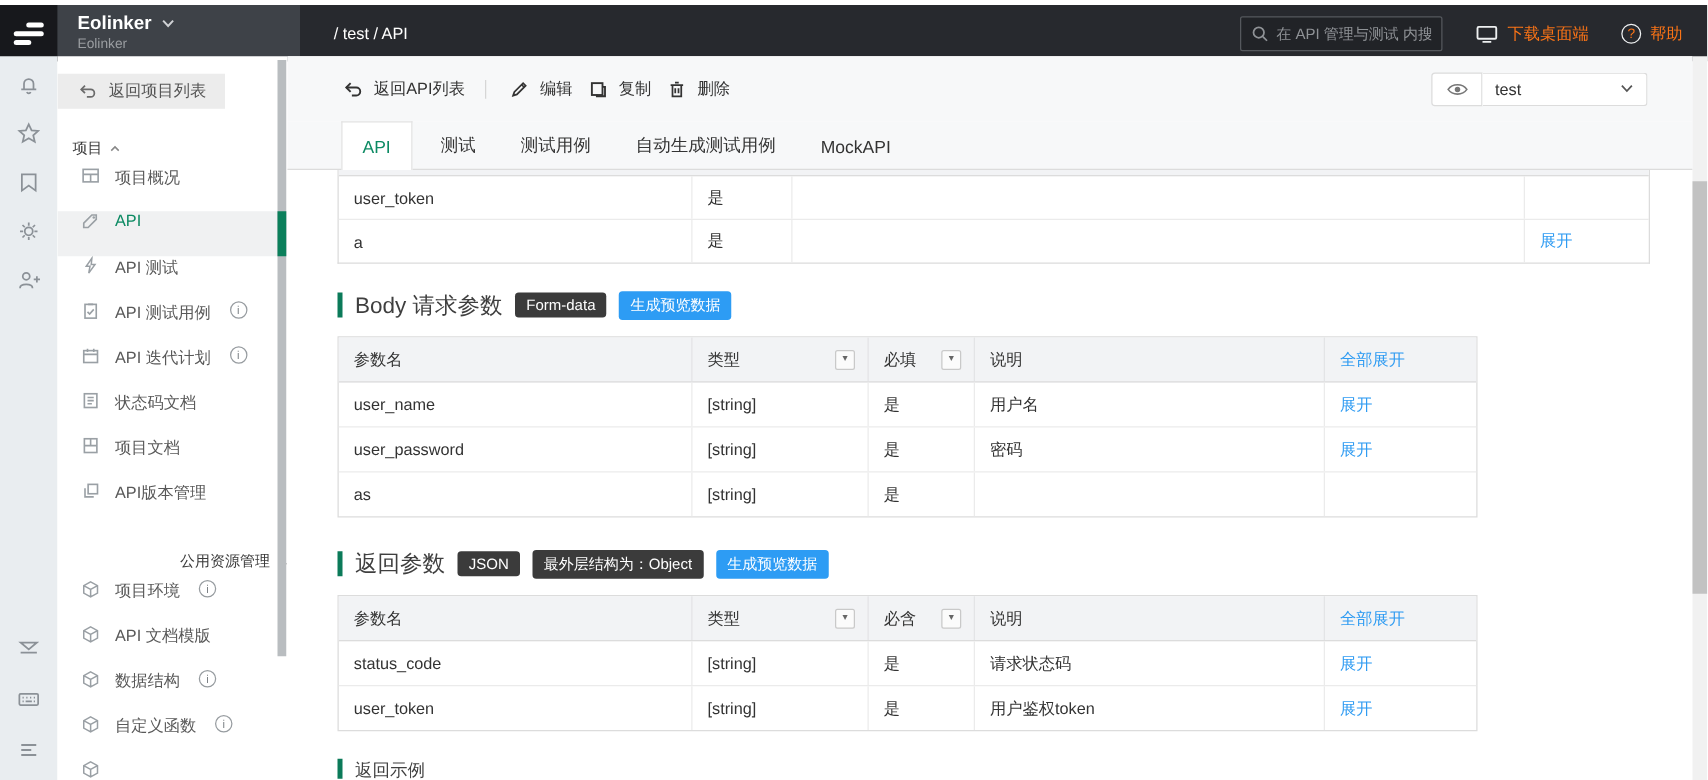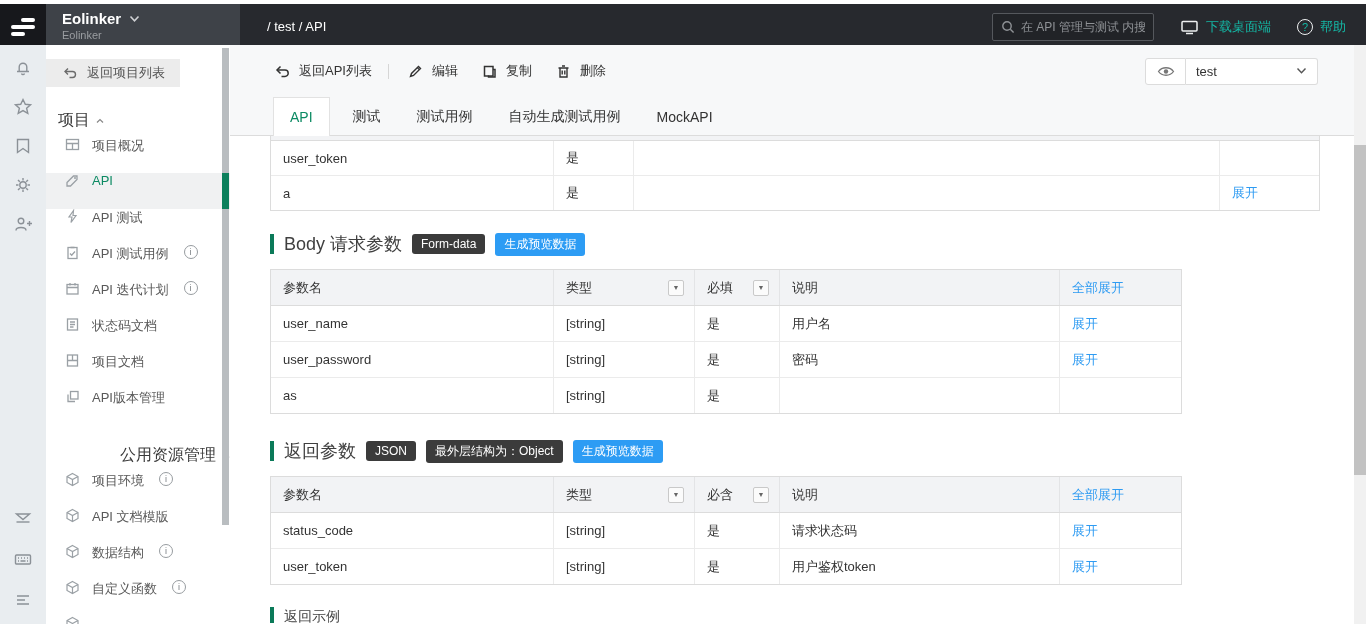--- a/index.html
+++ b/index.html
@@ -18,46 +18,46 @@
   .brand { width:194px; background:#3e4248; padding:6px 0 0 16px; flex:none; }
   .brand-top { display:flex; align-items:center; gap:8px; color:#fff; font-size:15px; font-weight:bold; }
   .brand-sub { color:#9a9da1; font-size:11px; margin-top:2px; }
   .tb-gap { width:13px; flex:none; }
   .product-tab { background:#3e4248; border-top:3px solid #0fa06c; display:flex; align-items:center; gap:8px; padding:0 16px; color:#fff; font-size:13px; flex:none; }
   .breadcrumb { display:flex; align-items:center; color:#ffffff; font-size:13px; margin-left:14px; }
   .topbar-right { margin-left:auto; display:flex; align-items:center; gap:26px; padding-right:20px; }
   .searchbox { width:162px; height:28px; background:#212327; border:1px solid #55585d; border-radius:2px; display:flex; align-items:center; gap:6px; padding:0 8px; }
   .searchbox input { flex:1; min-width:0; background:transparent; border:none; outline:none; color:#b8babd; font-size:12px; font-family:inherit; }
   .searchbox input::placeholder { color:#8f9296; opacity:1; }
-  .topbar-item { display:flex; align-items:center; gap:7px; color:#14b8a6; font-size:13px; cursor:pointer; }
+  .topbar-item { display:flex; align-items:center; gap:7px; color:#f97316; font-size:13px; cursor:pointer; }
   .help-circle { width:16px; height:16px; border:1.4px solid #eef0f1; border-radius:50%; font-size:11px; display:flex; align-items:center; justify-content:center; }
 
   
   .iconstrip { position:absolute; top:45px; left:0; width:46px; height:579px; background:#e9edf0; display:flex; flex-direction:column; align-items:center; padding:13px 0 14px; }
   .istack { display:flex; flex-direction:column; align-items:center; gap:19px; color:#8b9197; }
   .istack.bottom { margin-top:auto; gap:21px; }
 
   
   .sidebar { position:absolute; top:45px; left:46px; width:184px; height:579px; background:#fff; overflow:hidden; }
   .back-item { margin-top:14px; width:134px; height:28px; background:#ececec; display:flex; align-items:center; gap:10px; padding-left:17px; color:#555; font-size:13px; cursor:pointer; }
-  .side-section-title { margin:23px 0 6px 12px; font-size:16px; color:#3a3a3a; display:flex; align-items:center; gap:6px; }
+  .side-section-title { margin:23px 0 6px 12px; font-size:12px; color:#3a3a3a; display:flex; align-items:center; gap:6px; }
   .side-section-title.second { margin-top:20px;justify-content:flex-end; }
   .side-item { position:relative; height:36px; display:flex; align-items:flex-start; gap:12px; padding-left:19px; font-size:13px; color:#595959; cursor:pointer; }
   .side-item .si-icon { color:#9aa0a5; display:flex; }
   .side-item.active { background:#f0f1f2; color:#0c8a63; }
   .side-item.active::after { content:""; position:absolute; right:1px; top:0; width:7px; height:100%; background:#0b7f5b; z-index:3; }
   .info-badge { width:14px; height:14px; border:1px solid #979ca0; border-radius:50%; color:#7b8084; font-size:9px; display:flex; align-items:center; justify-content:center; margin-left:3px; flex:none; font-style:normal; }
   .sidebar-scroll-thumb { position:absolute; right:1px; top:3px; width:7px; height:477px; background:#b9bdc0; z-index:2; }
 
   
   .main { position:absolute; top:45px; left:230px; width:1124px; height:579px; background:#fff; }
   .toolbar { height:52px; background:#f7f8f9; display:flex; align-items:center; padding-left:45px; }
   .tb-btn { display:flex; align-items:center; gap:9px; color:#333; font-size:13px; cursor:pointer; }
   .tb-divider { width:1px; height:15px; background:#d6d6d6; margin:0 19px 0 16px; }
-  .tb-actions { display:flex; align-items:center; gap:24px; }
+  .tb-actions { display:flex; align-items:center; gap:13px; }
   .env-group { margin-left:auto; margin-right:36px; display:flex; height:27px; }
   .eye-btn { width:41px; border:1px solid #dcdcdc; background:#fff; border-radius:3px 0 0 3px; display:flex; align-items:center; justify-content:center; color:#777; cursor:pointer; }
   .env-select { width:132px; border:1px solid #dcdcdc; border-left:none; background:#fff; border-radius:0 3px 3px 0; display:flex; align-items:center; justify-content:space-between; padding:0 10px; font-size:13px; color:#333; cursor:pointer; }
 
   .tabbar { height:39px; background:#f7f8f9; border-bottom:1px solid #dcdcdc; display:flex; padding-left:43px; }
   .tab { height:39px; display:flex; align-items:center; padding:0 13px; margin-right:10px; font-size:14px; color:#333; cursor:pointer; }
   .tab.active { background:#fff; color:#0c8a63; border:1px solid #e2e2e2; border-bottom:none; padding:0 16px; }
 
   .content { height:487px; padding:0 0 0 40px; background:#fff; overflow:hidden; }
   .link { color:#2e9bf2; cursor:pointer; text-decoration:none; }

